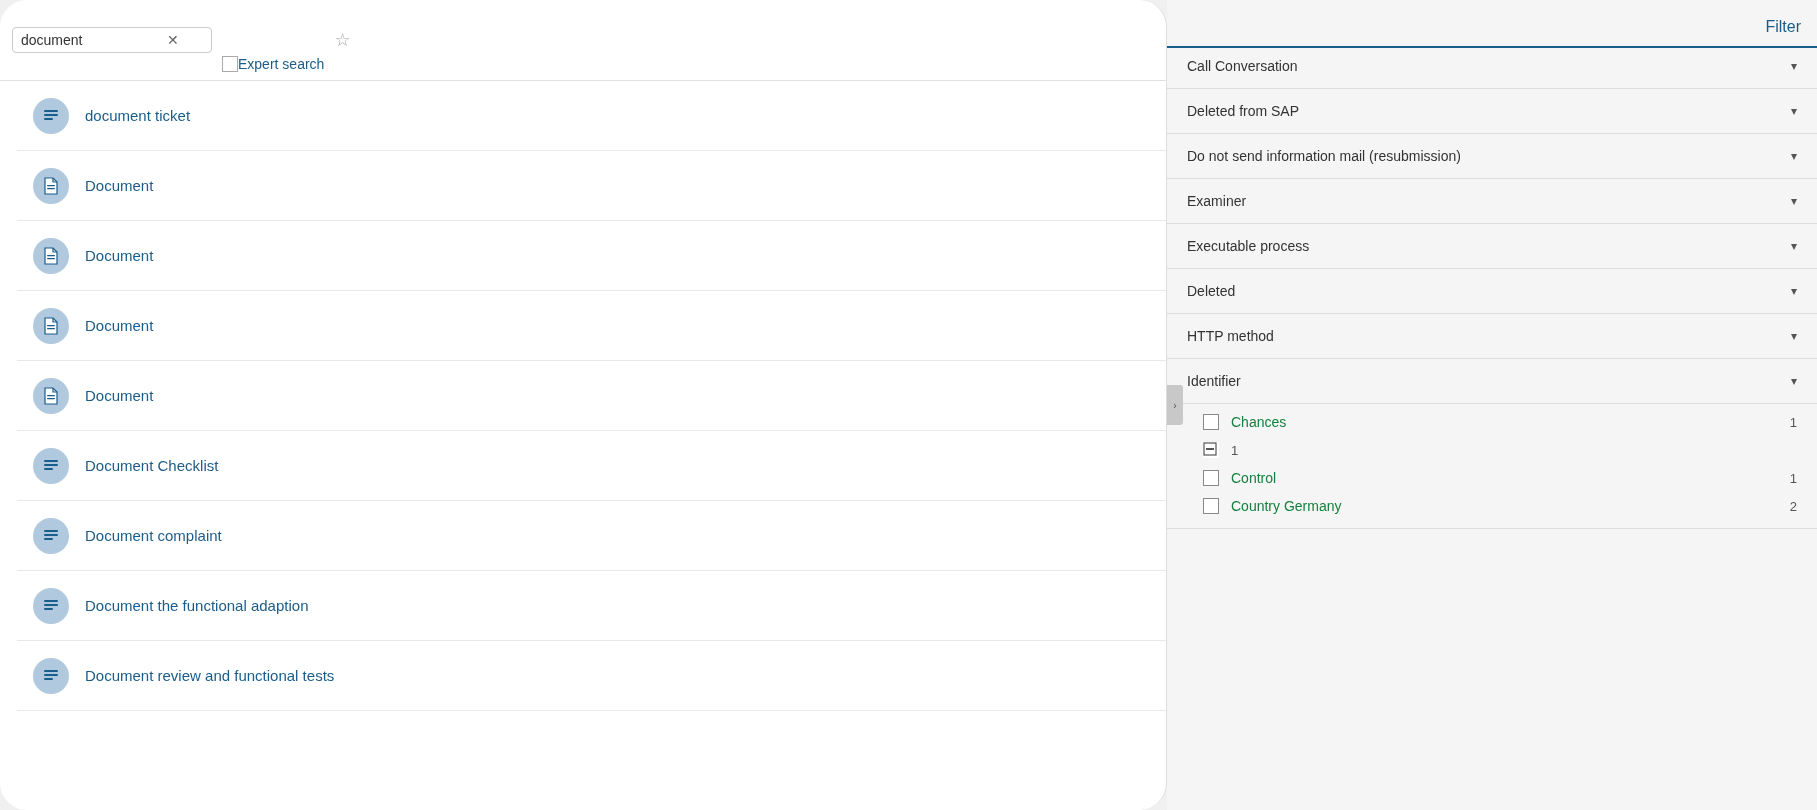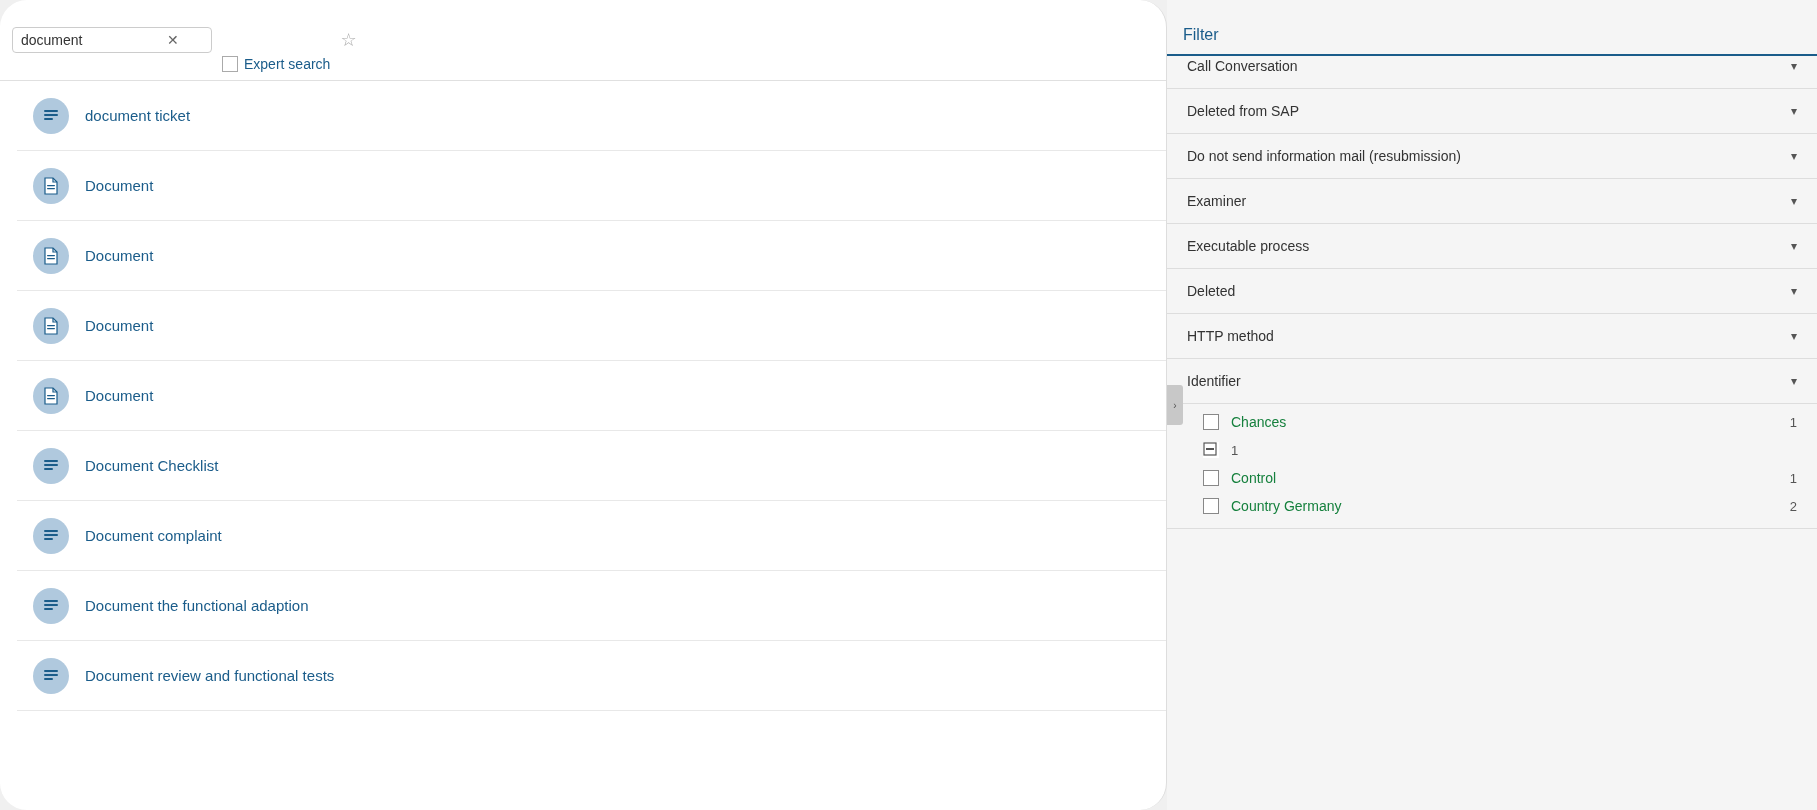--- a/index.html
+++ b/index.html
@@ -53,21 +53,20 @@
     .clear-icon {
       cursor: pointer;
       color: #666;
       font-size: 14px;
       margin-left: 6px;
     }
 
     .expert-search-wrapper {
       display: flex;
       align-items: center;
-      gap: 6px;
       cursor: pointer;
       margin-top: 48px;
     }
 
     .expert-search-checkbox {
       width: 16px;
       height: 16px;
       border: 1px solid #aaa;
       background: #fff;
       display: inline-block;
@@ -134,28 +133,28 @@
     .right-panel {
       width: 650px;
       background: #f5f5f5;
       display: flex;
       flex-direction: column;
       position: relative;
       overflow-y: auto;
     }
 
     .filter-header {
-      text-align: left;
+      text-align: right;
       padding: 14px 16px 10px;
       font-size: 16px;
       color: #1a5c8a;
       border-bottom: 2px solid #1a5c8a;
       background: #f5f5f5;
       position: sticky;
-      top: 12px;
+      top: 4px;
       z-index: 10;
     }
 
     .filter-section {
       border-bottom: 1px solid #ddd;
     }
 
     .filter-section-header {
       display: flex;
       align-items: center;

